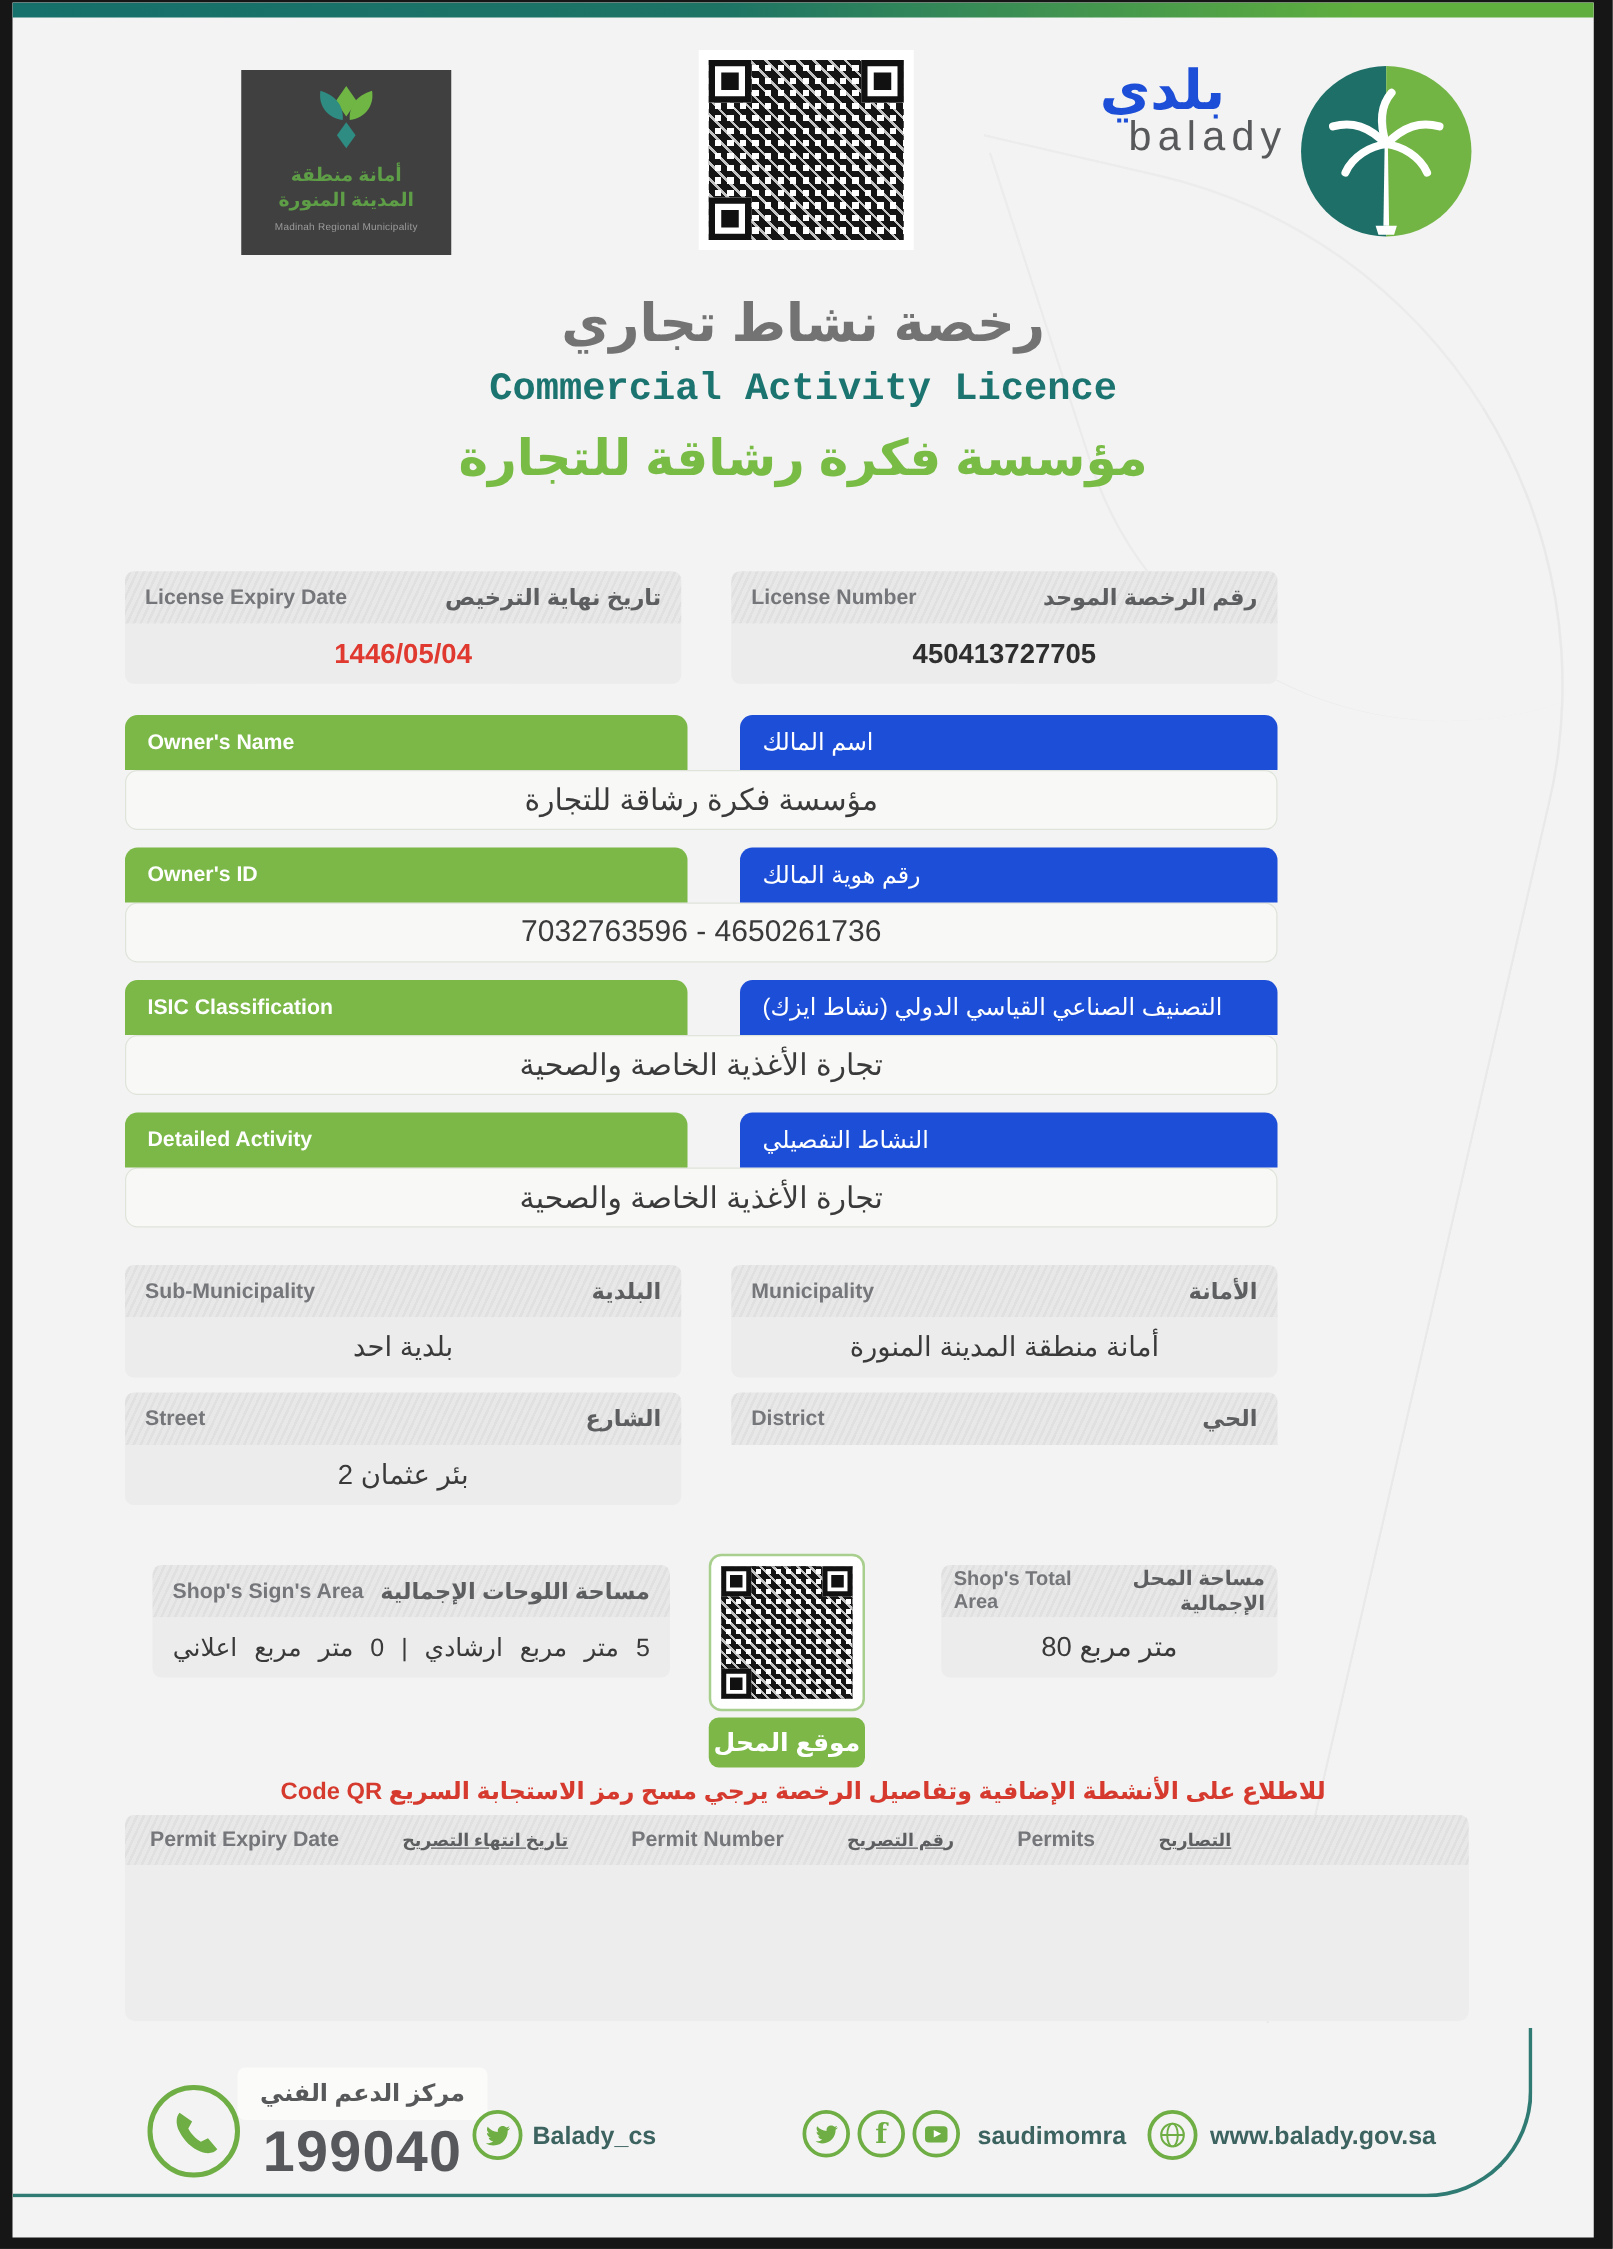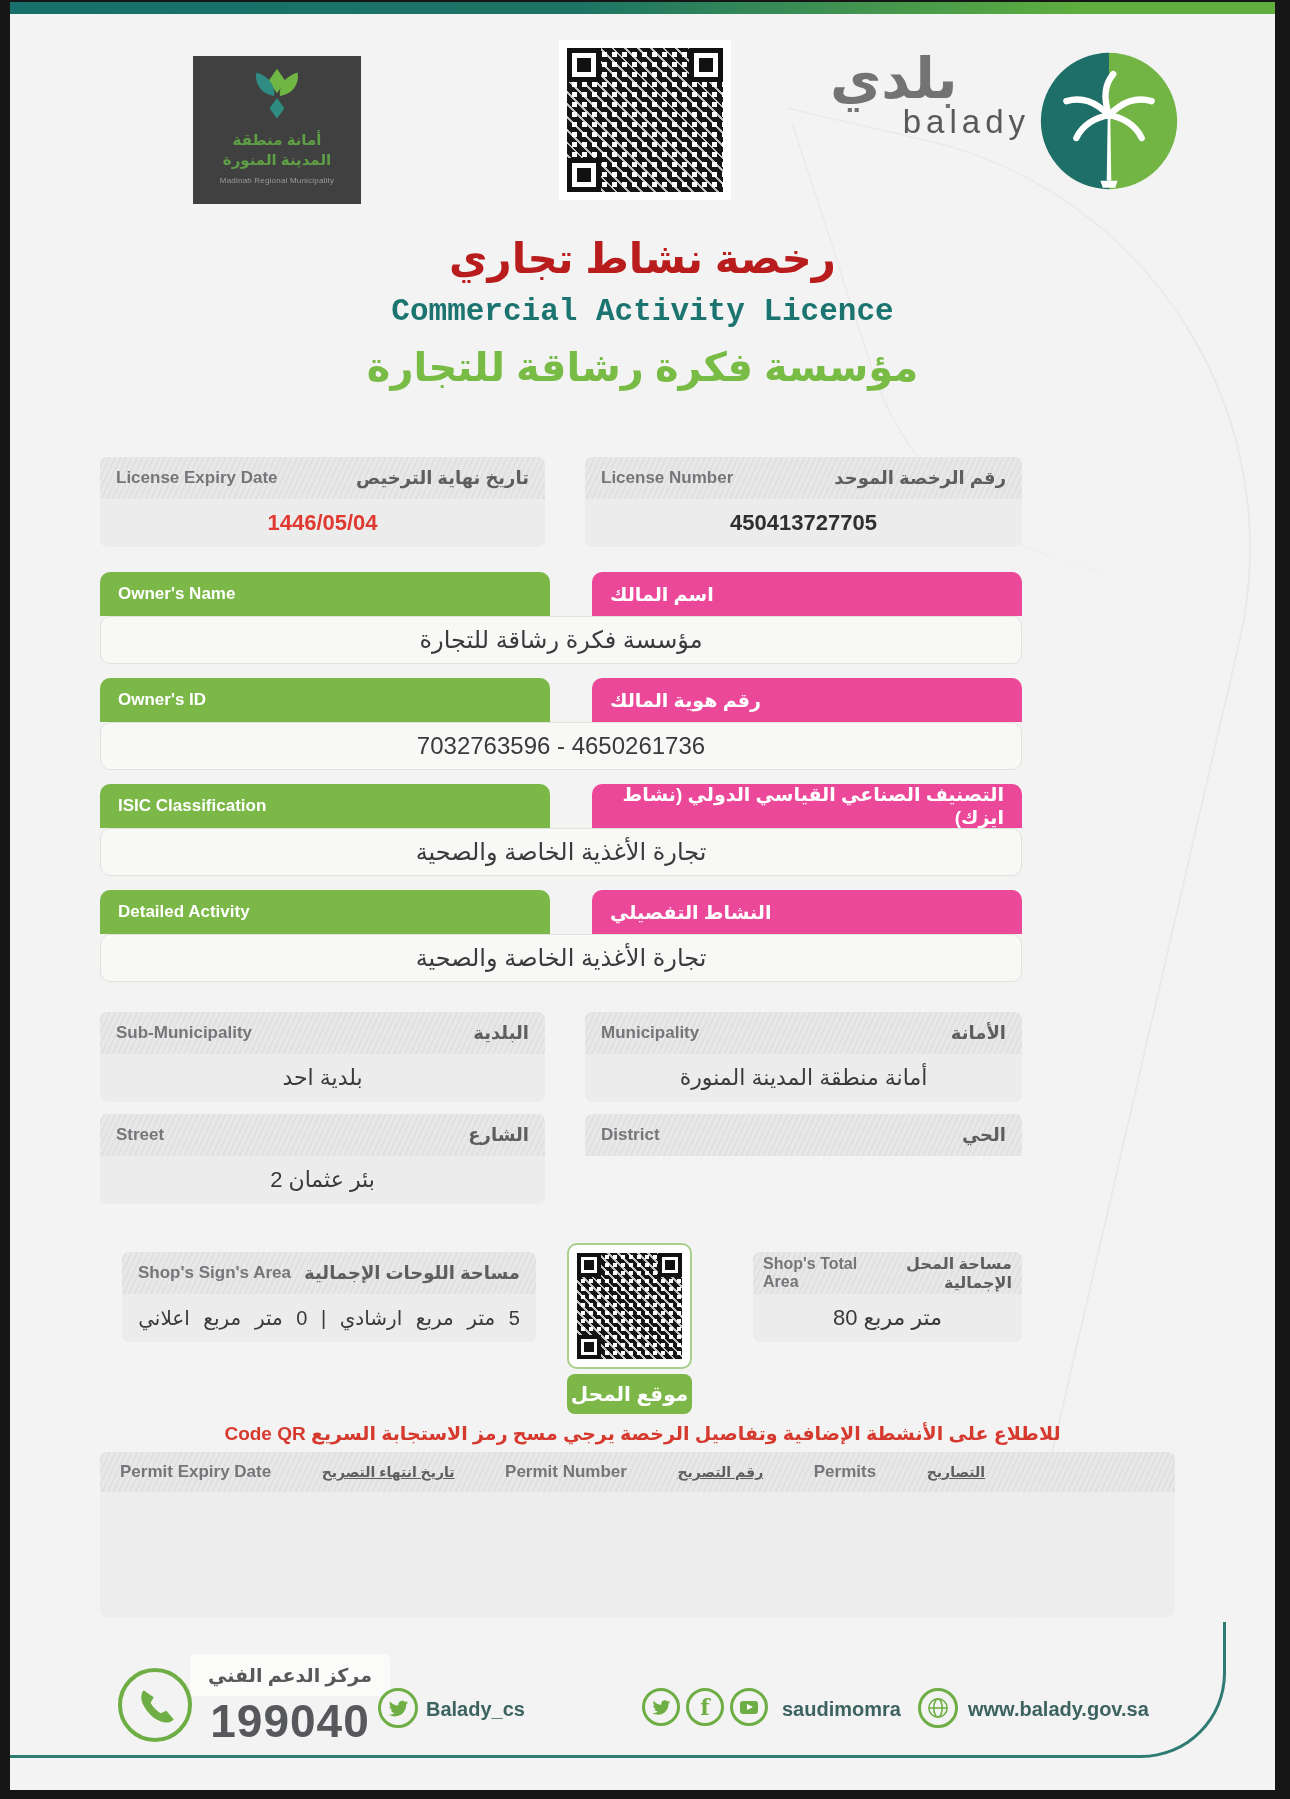--- a/index.html
+++ b/index.html
@@ -7,49 +7,49 @@
   .page{position:absolute;left:10px;top:2px;width:1265px;height:1788px;background:#f2f3f2;overflow:hidden;}
   .topbar{position:absolute;left:0;top:0;width:100%;height:12px;background:linear-gradient(90deg,#16706B 0%,#1d7465 45%,#5FAE3E 85%,#5FAE3E 100%);}
   .abs{position:absolute;}
   
   .deco1{position:absolute;left:610px;top:150px;width:560px;height:1420px;border-right:2px solid #e6e7e6;border-top:2px solid #e9eae9;border-top-right-radius:420px;transform:rotate(13deg);opacity:.8;}
   .deco2{position:absolute;left:860px;top:60px;width:300px;height:560px;border-left:2px solid #e8e9e8;border-bottom-left-radius:300px;transform:rotate(-18deg);opacity:.7;}
   
   .munic{background:#404040;text-align:center;padding-top:10px;box-sizing:border-box;}
   .munic .ar{color:#5E9E46;font-weight:bold;font-size:15px;line-height:1.35;direction:rtl;}
   .munic .en{color:#9b9b9b;font-size:8px;margin-top:5px;letter-spacing:.2px;}
-  .balady-ar{font-size:56px;font-weight:bold;color:#737373;text-align:left;line-height:1.05;direction:rtl;}
+  .balady-ar{font-size:44px;font-weight:bold;color:#1d4ed8;text-align:center;line-height:1.05;direction:rtl;}
   .balady-en{font-size:33px;color:#58595B;text-align:right;letter-spacing:5px;margin-top:-6px;}
   
   .qrbox{background:#fff;}
   .qrpat{position:relative;background:
       repeating-linear-gradient(45deg, transparent 0 7px, rgba(255,255,255,.75) 7px 9px),
       repeating-linear-gradient(90deg,#151515 0 5px, transparent 5px 10px),
       repeating-linear-gradient(0deg,#151515 0 5px,#ffffff 5px 10px);}
   .qrpat-sm{position:relative;background:
       repeating-linear-gradient(45deg, transparent 0 5px, rgba(255,255,255,.75) 5px 7px),
       repeating-linear-gradient(90deg,#151515 0 4px, transparent 4px 8px),
       repeating-linear-gradient(0deg,#151515 0 4px,#ffffff 4px 8px);}
   .fp{position:absolute;border:5px solid #111;background:#fff;width:24px;height:24px;box-sizing:content-box;}
   .fp::after{content:"";position:absolute;inset:5px;background:#111;}
   .fp-sm{position:absolute;border:4px solid #111;background:#fff;width:16px;height:16px;box-sizing:content-box;}
   .fp-sm::after{content:"";position:absolute;inset:3px;background:#111;}
   
-  .t-ar{width:100%;text-align:center;font-size:42px;font-weight:bold;color:#b91c1c;direction:rtl;}
+  .t-ar{width:100%;text-align:center;font-size:42px;font-weight:bold;color:#737373;direction:rtl;}
   .t-en{width:100%;text-align:center;font-size:31px;font-weight:bold;color:#1C7470;font-family:Liberation Mono, monospace;}
   .t-co{width:100%;text-align:center;font-size:40px;font-weight:600;color:#79BC45;direction:rtl;}
   
   .gbar{height:42px;background:repeating-linear-gradient(115deg,#e8e8e8 0 3px,#e0e0e0 3px 5px);border-radius:7px 7px 0 0;display:flex;align-items:center;justify-content:space-between;padding:0 16px;box-sizing:border-box;}
   .gbar .en{color:#75767A;font-size:17px;font-weight:600;}
   .gbar .ar{color:#5D5E60;font-size:18px;font-weight:bold;direction:rtl;}
   .gval{height:48px;background:#ececec;border-radius:0 0 7px 7px;display:flex;align-items:center;justify-content:center;font-size:22px;color:#3A3A3B;}
   
   .bars{display:flex;justify-content:space-between;}
   .bar-g{width:450px;height:44px;background:#7BB847;border-radius:10px 10px 0 0;display:flex;align-items:center;padding:0 18px;box-sizing:border-box;color:#fff;font-size:17px;font-weight:bold;}
-  .bar-t{width:430px;height:44px;background:#ec4899;border-radius:10px 10px 0 0;display:flex;align-items:center;justify-content:flex-end;padding:0 18px;box-sizing:border-box;color:#fff;font-size:19px;font-weight:bold;direction:rtl;}
+  .bar-t{width:430px;height:44px;background:#1d4ed8;border-radius:10px 10px 0 0;display:flex;align-items:center;justify-content:flex-end;padding:0 18px;box-sizing:border-box;color:#fff;font-size:19px;font-weight:normal;direction:rtl;}
   .vbox{height:48px;background:#f8f9f7;border:1px solid #dfe4da;border-radius:10px;display:flex;align-items:center;justify-content:center;font-size:24px;color:#3A3A3B;box-sizing:border-box;}
   .rtl{direction:rtl;}
   .ltr{direction:ltr;}
   
   .shopqr{background:#fff;border:2px solid #A9CF8E;border-radius:10px;box-sizing:border-box;padding:8px;}
   .locbtn{background:#7CB747;border-radius:8px;color:#fff;font-size:20px;font-weight:bold;display:flex;align-items:center;justify-content:center;direction:rtl;}
   .rednote{width:100%;text-align:center;color:#D63A2E;font-size:19px;font-weight:bold;direction:rtl;}
   
   .permbar{background:repeating-linear-gradient(115deg,#e8e8e8 0 3px,#e0e0e0 3px 5px);border-radius:7px 7px 0 0;display:flex;align-items:center;justify-content:space-between;padding:0 190px 0 20px;box-sizing:border-box;height:40px;}
   .permbar span{white-space:nowrap;}

